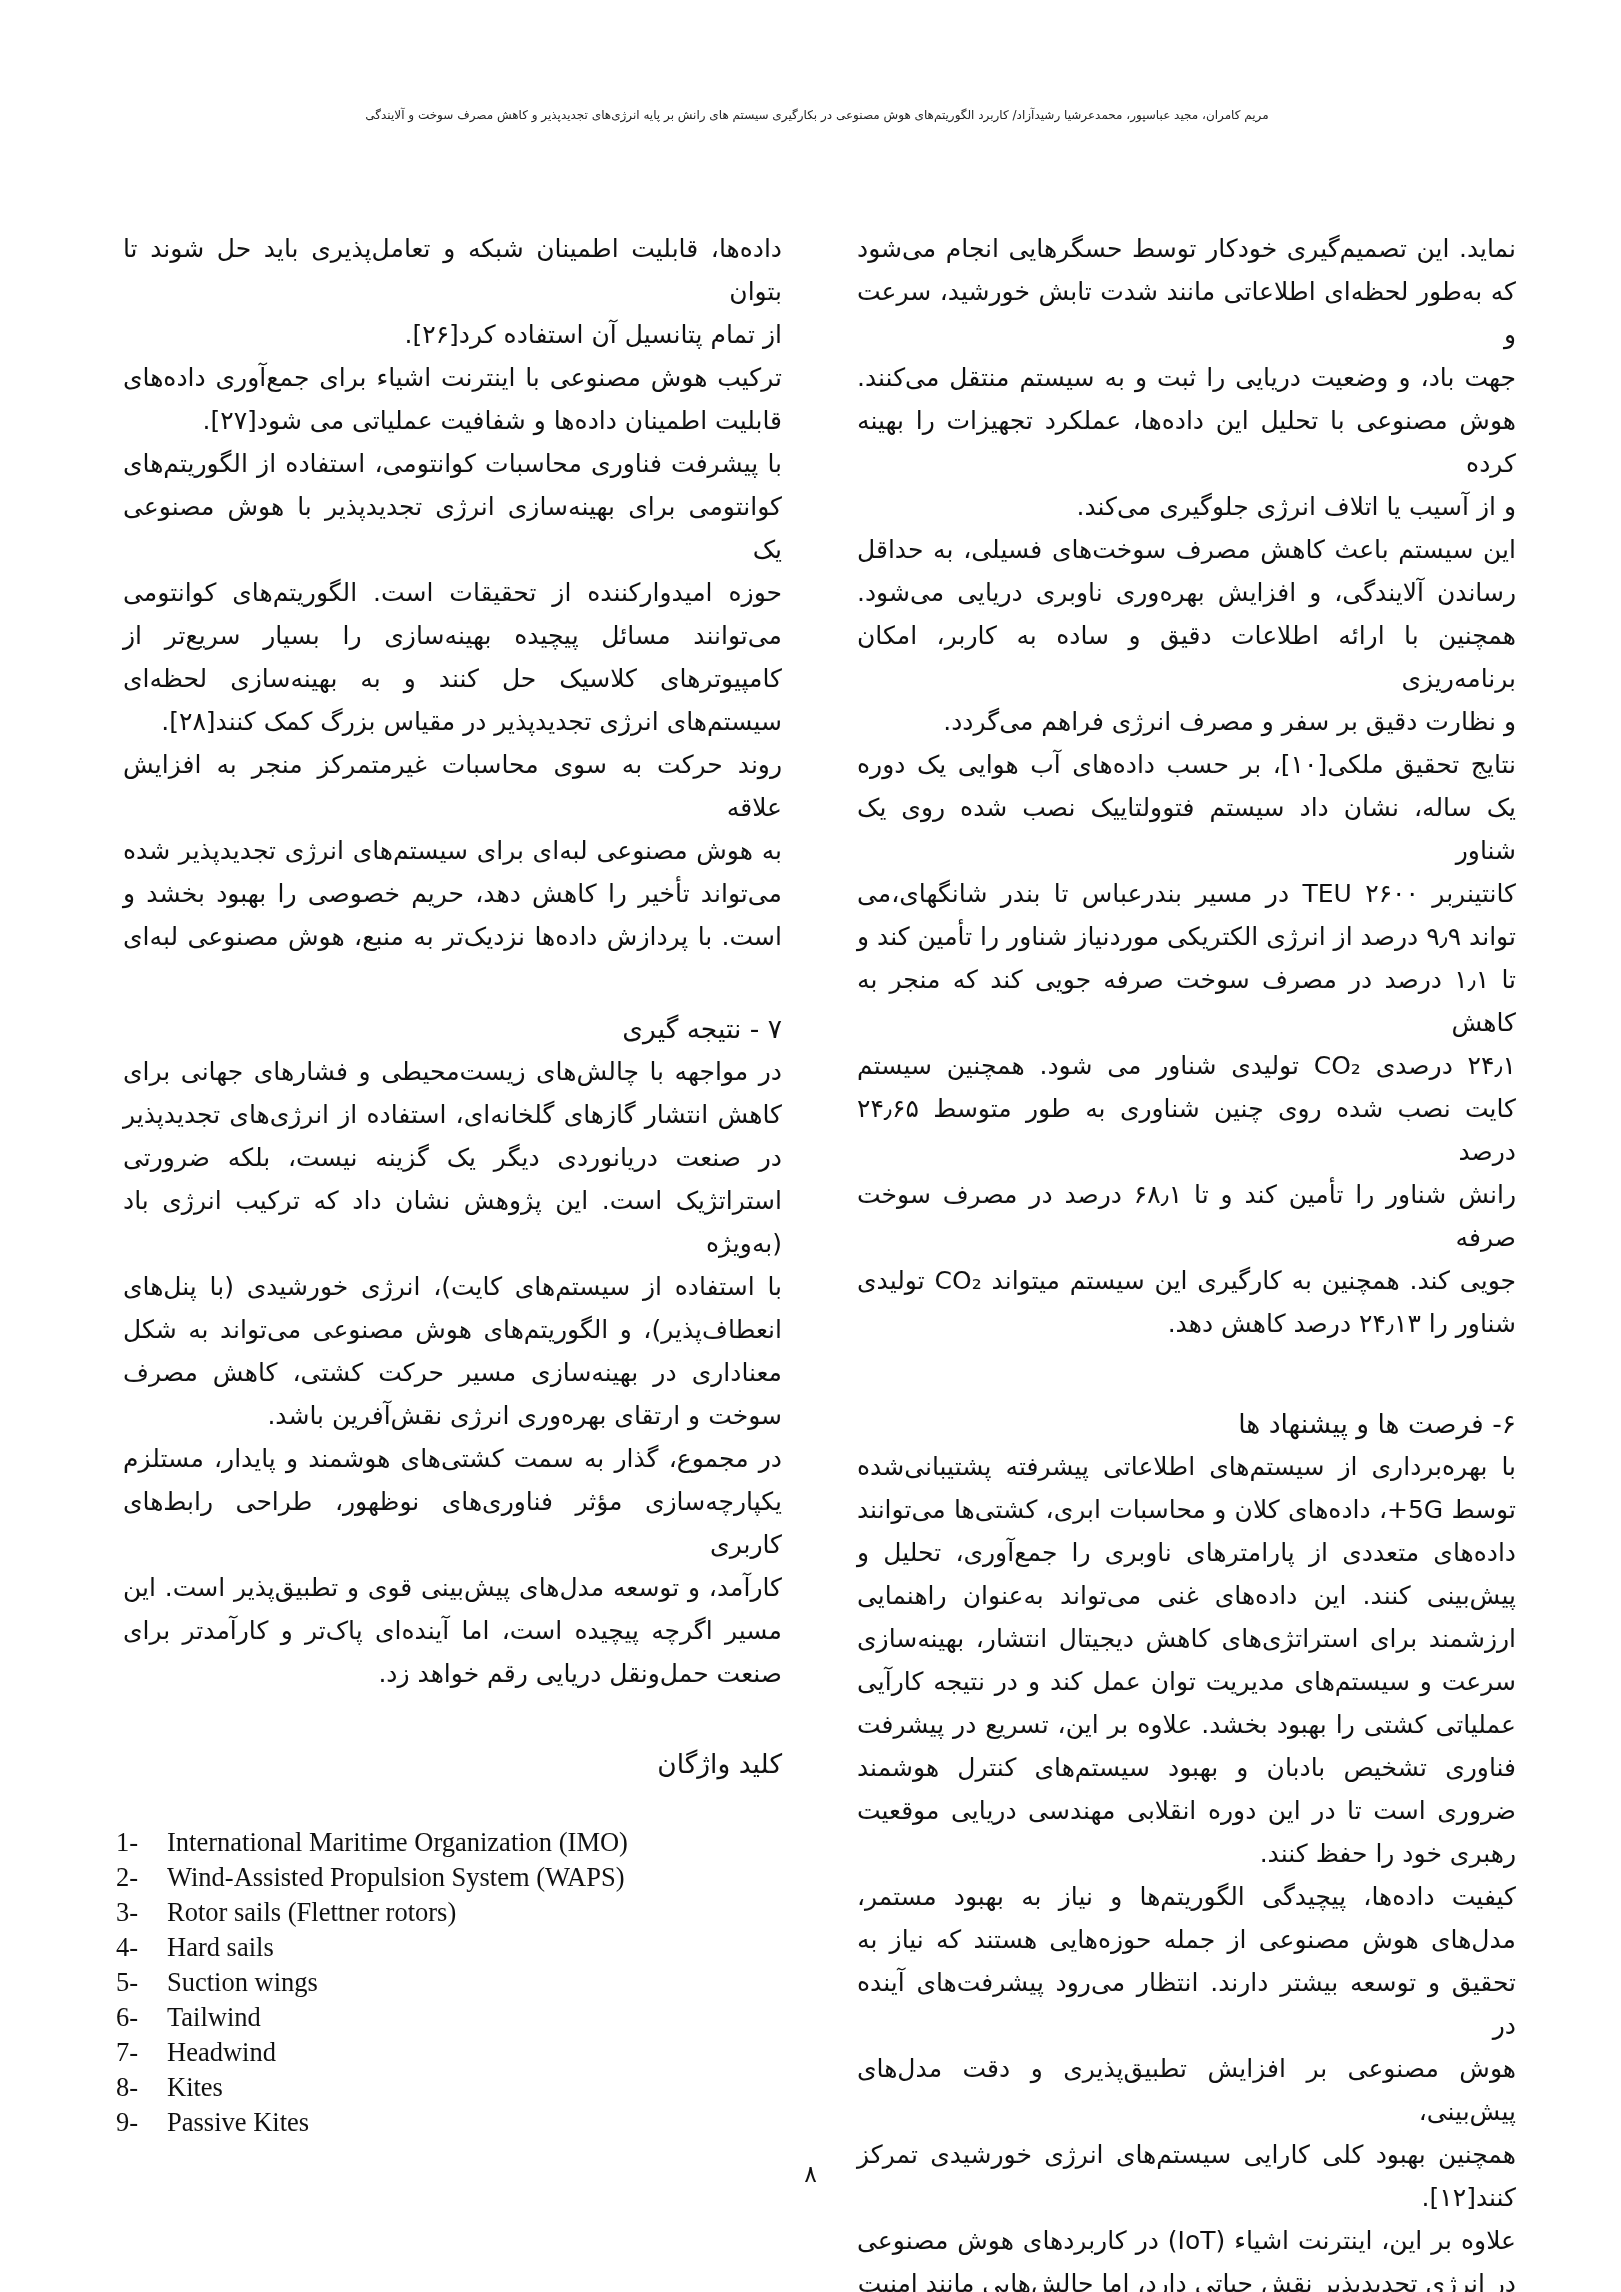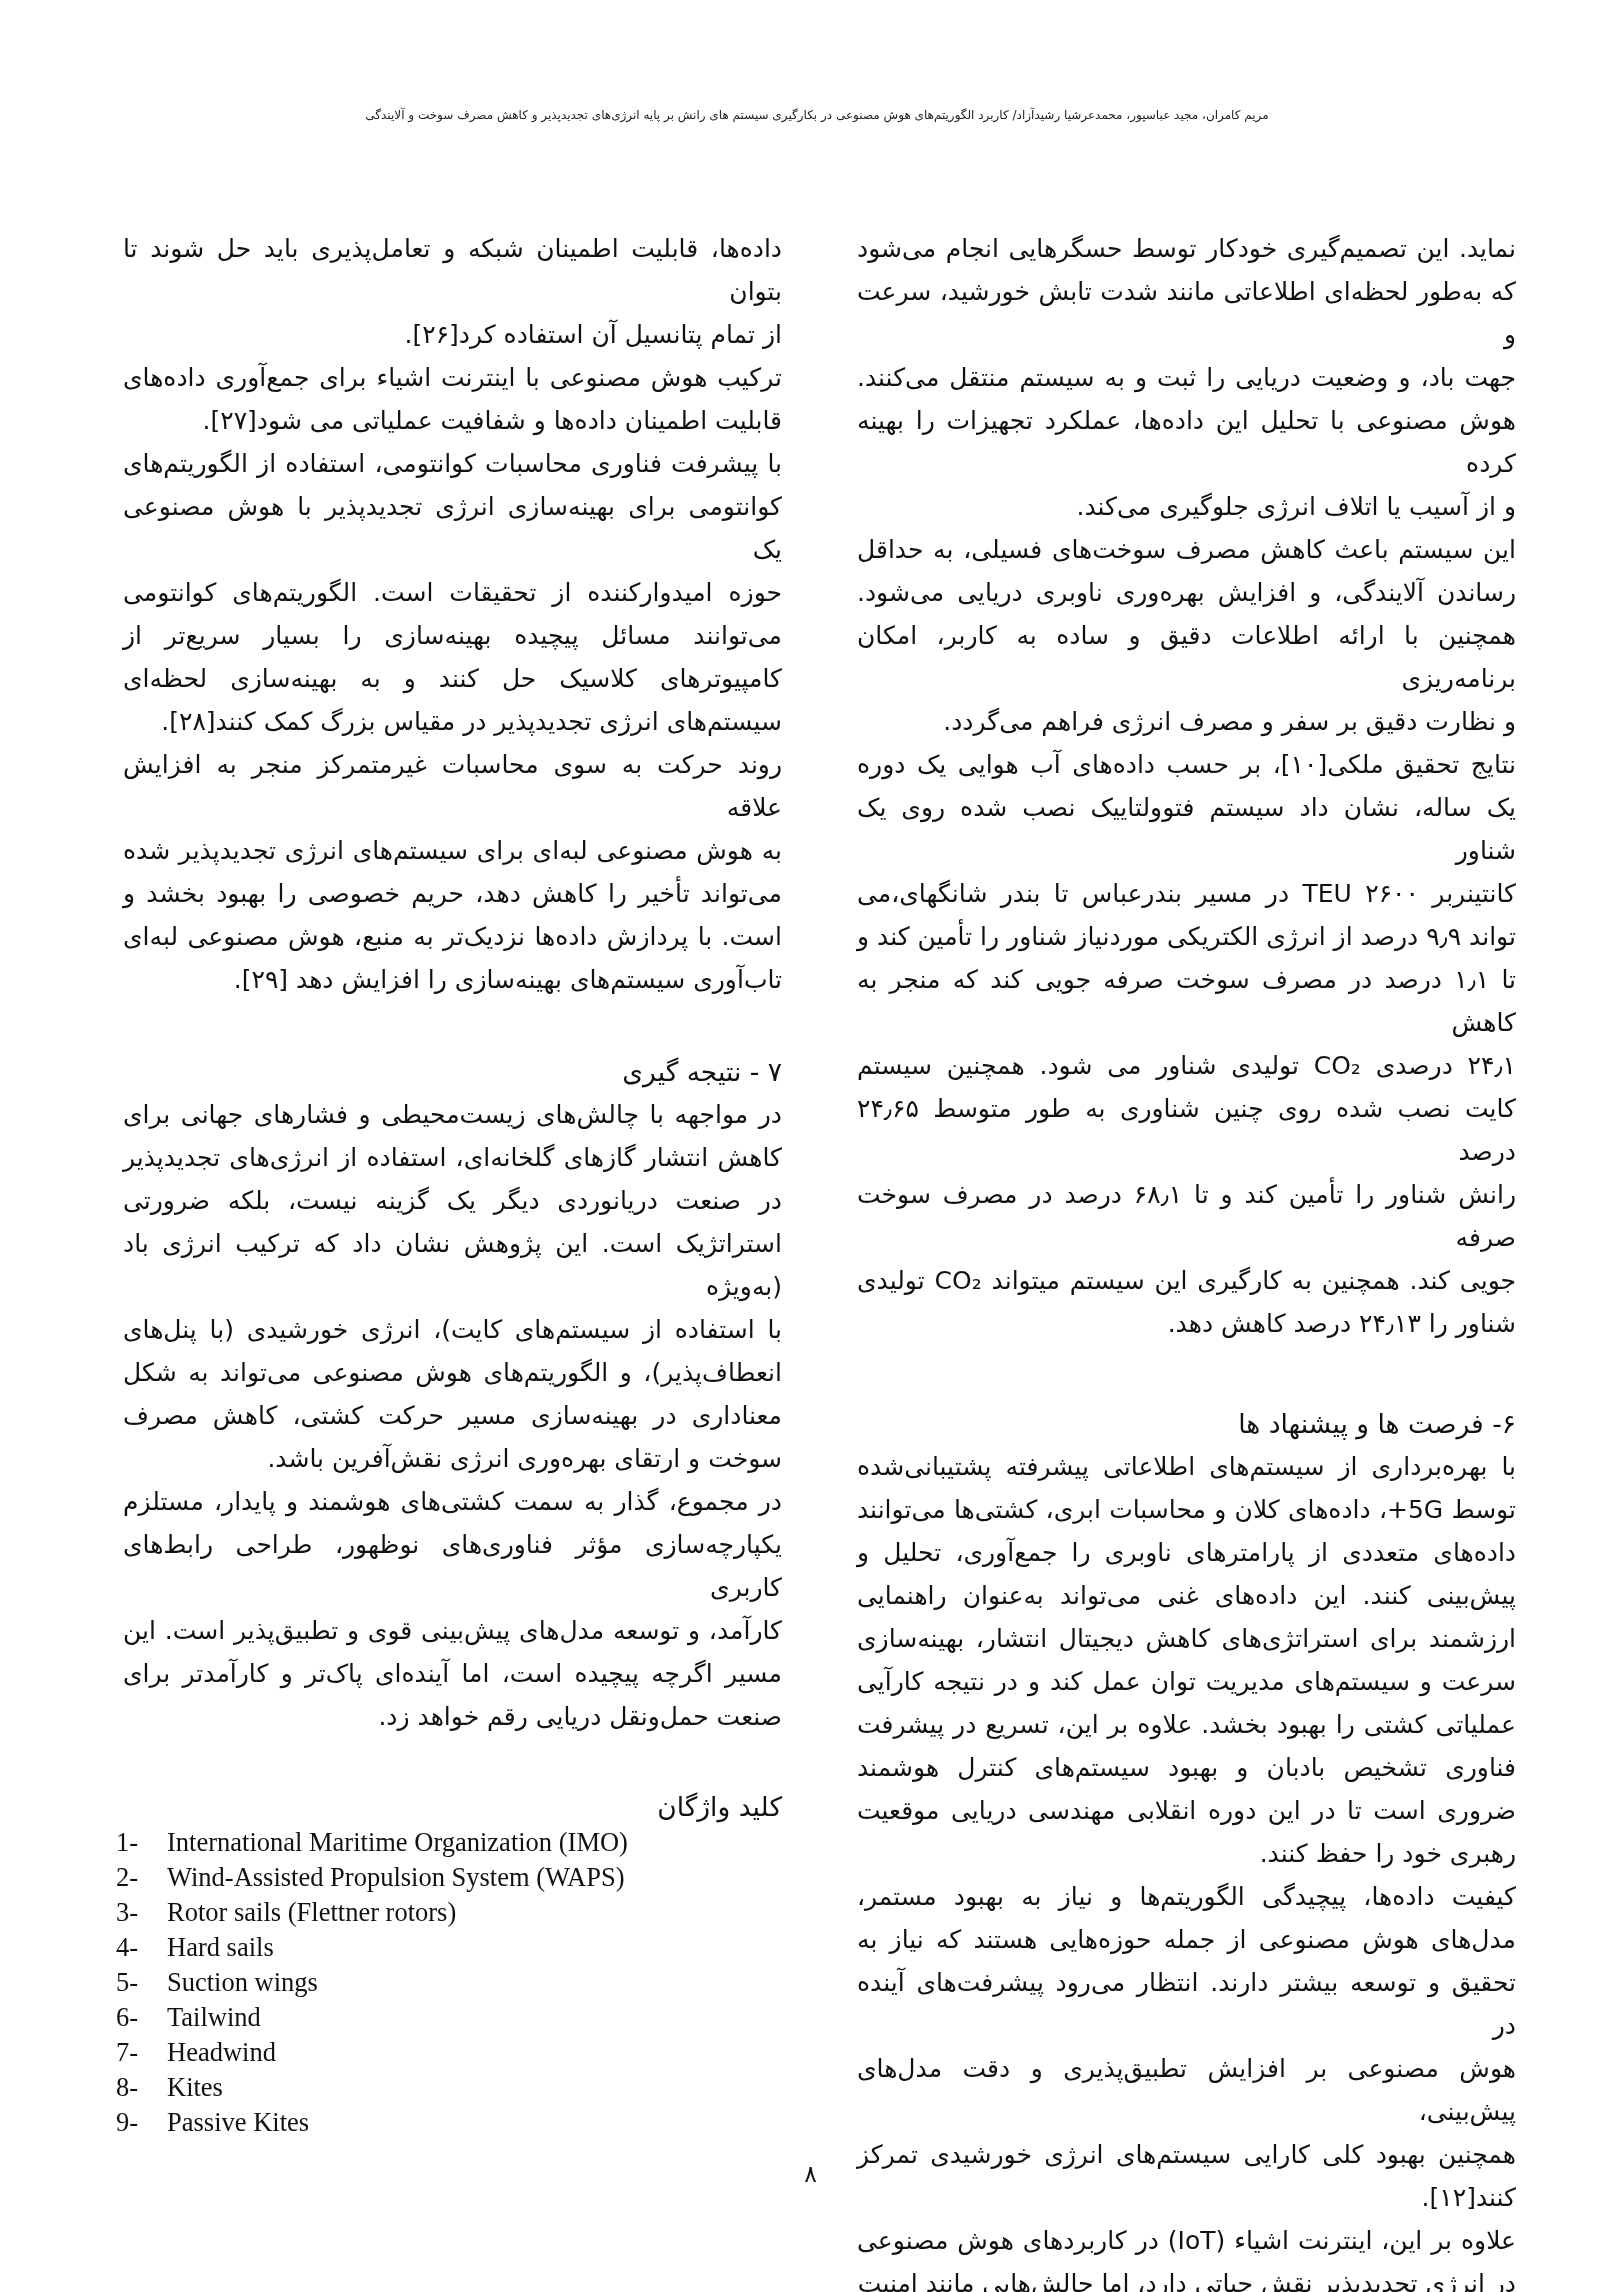--- a/index.html
+++ b/index.html
@@ -116,21 +116,20 @@
       <span class="line">حوزه امیدوارکننده از تحقیقات است. الگوریتم‌های کوانتومی</span>
       <span class="line">می‌توانند مسائل پیچیده بهینه‌سازی را بسیار سریع‌تر از</span>
       <span class="line">کامپیوترهای کلاسیک حل کنند و به بهینه‌سازی لحظه‌ای</span>
       <span class="line last">سیستم‌های انرژی تجدیدپذیر در مقیاس بزرگ کمک کنند[۲۸].</span>
     </p>
   <p class="para">
       <span class="line">روند حرکت به سوی محاسبات غیرمتمرکز منجر به افزایش علاقه</span>
       <span class="line">به هوش مصنوعی لبه‌ای برای سیستم‌های انرژی تجدیدپذیر شده</span>
       <span class="line">می‌تواند تأخیر را کاهش دهد، حریم خصوصی را بهبود بخشد و</span>
       <span class="line">است. با پردازش داده‌ها نزدیک‌تر به منبع، هوش مصنوعی لبه‌ای</span>
-      <span class="line last">تاب‌آوری سیستم‌های بهینه‌سازی را افزایش دهد [۲۹].</span>
     </p>
   <div class="gap-2"></div>
   <h2 class="section-heading">۷ - نتیجه گیری</h2>
   <p class="para">
       <span class="line">در مواجهه با چالش‌های زیست‌محیطی و فشارهای جهانی برای</span>
       <span class="line">کاهش انتشار گازهای گلخانه‌ای، استفاده از انرژی‌های تجدیدپذیر</span>
       <span class="line">در صنعت دریانوردی دیگر یک گزینه نیست، بلکه ضرورتی</span>
       <span class="line">استراتژیک است. این پژوهش نشان داد که ترکیب انرژی باد (به‌ویژه</span>
       <span class="line">با استفاده از سیستم‌های کایت)، انرژی خورشیدی (با پنل‌های</span>
       <span class="line">انعطاف‌پذیر)، و الگوریتم‌های هوش مصنوعی می‌تواند به شکل</span>

